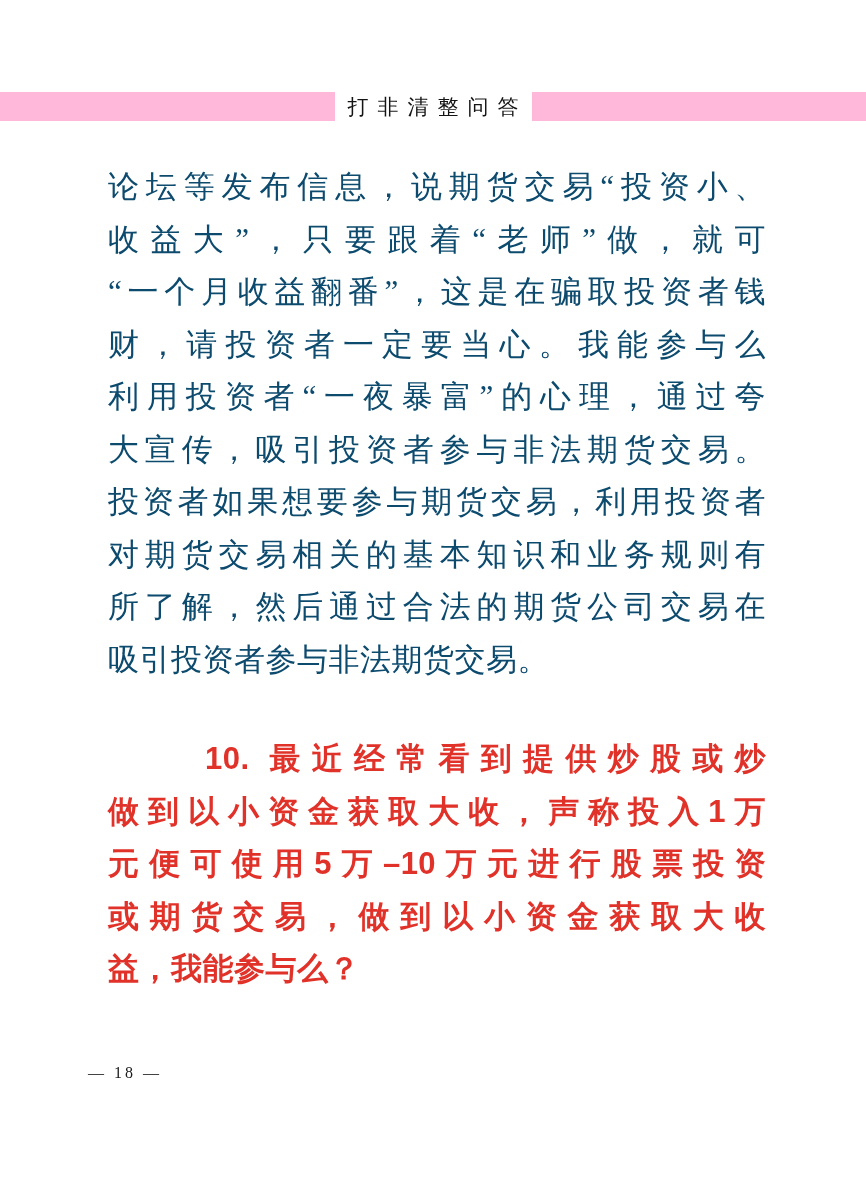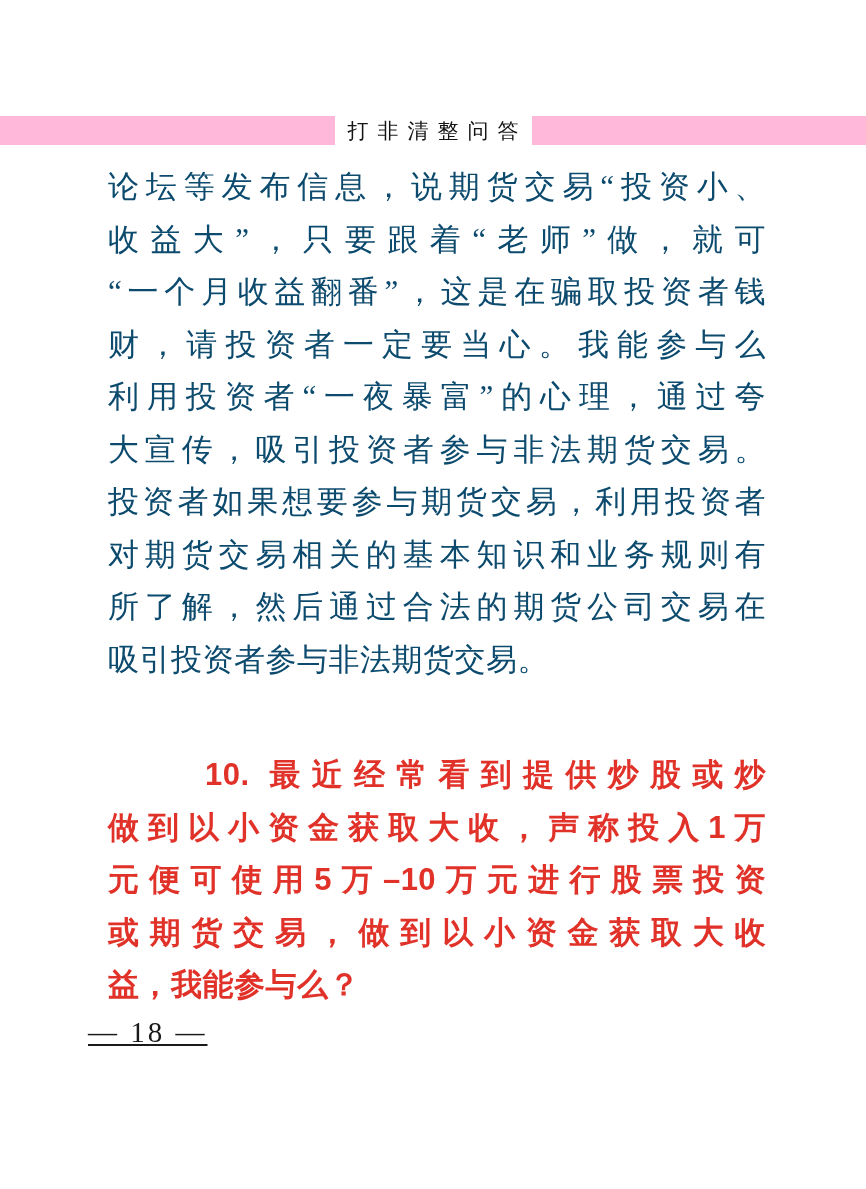--- a/index.html
+++ b/index.html
@@ -11,21 +11,21 @@
     position: relative;
     width: 866px;
     height: 1189px;
     background: #ffffff;
     overflow: hidden;
     font-family: "Liberation Serif", "DejaVu Serif", serif;
   }
   
   .header {
     position: absolute;
-    top: 116px;
+    top: 92px;
     left: 0;
     right: 0;
     height: 29px;
     display: flex;
     align-items: stretch;
   }
   .band {
     flex: 1 1 0;
     background: #ffb8d9;
   }
@@ -58,40 +58,39 @@
     white-space: nowrap;
     letter-spacing: 0.5px;
   }
   .tline.last {
     text-align-last: left;
   }
   .body-para .tline {
     font-family: "Liberation Serif", "DejaVu Serif", serif;
   }
   .question-para {
-    margin-top: 63px;
+    margin-top: 47px;
   }
   .question-para .tline {
     font-family: "Liberation Sans", "DejaVu Sans", sans-serif;
     font-weight: bold;
     color: #e1322a;
   }
   .question-para .tline.first {
     text-indent: 97px;
   }
   
   .pageno {
     position: absolute;
     left: 88px;
-    top: 1016px;
-    font-size: 29px;
+    top: 1064px;
+    font-size: 16px;
     letter-spacing: 3px;
     color: #1a1a1a;
     font-family: "Liberation Serif", "DejaVu Serif", serif;
-    text-decoration: underline;
   }
 </style>
 </head>
 <body>
 
 <div class="page">
 
   <div class="header">
     <div class="band"></div>
     <div class="header-title">打非清整问答</div>

